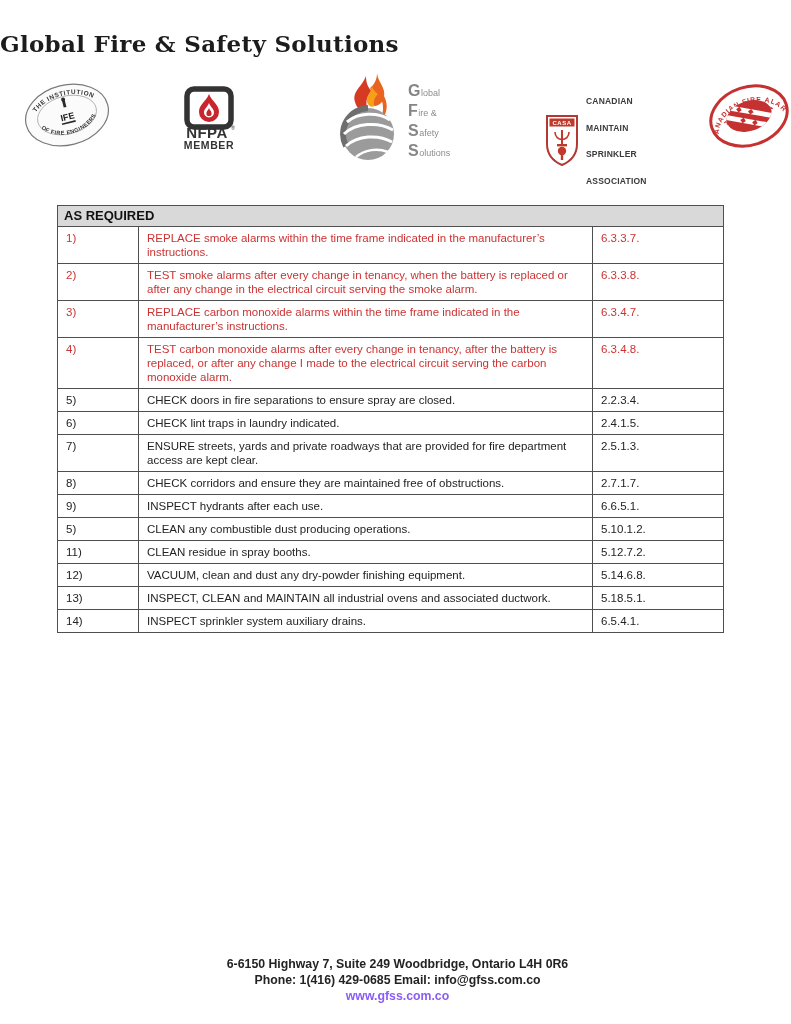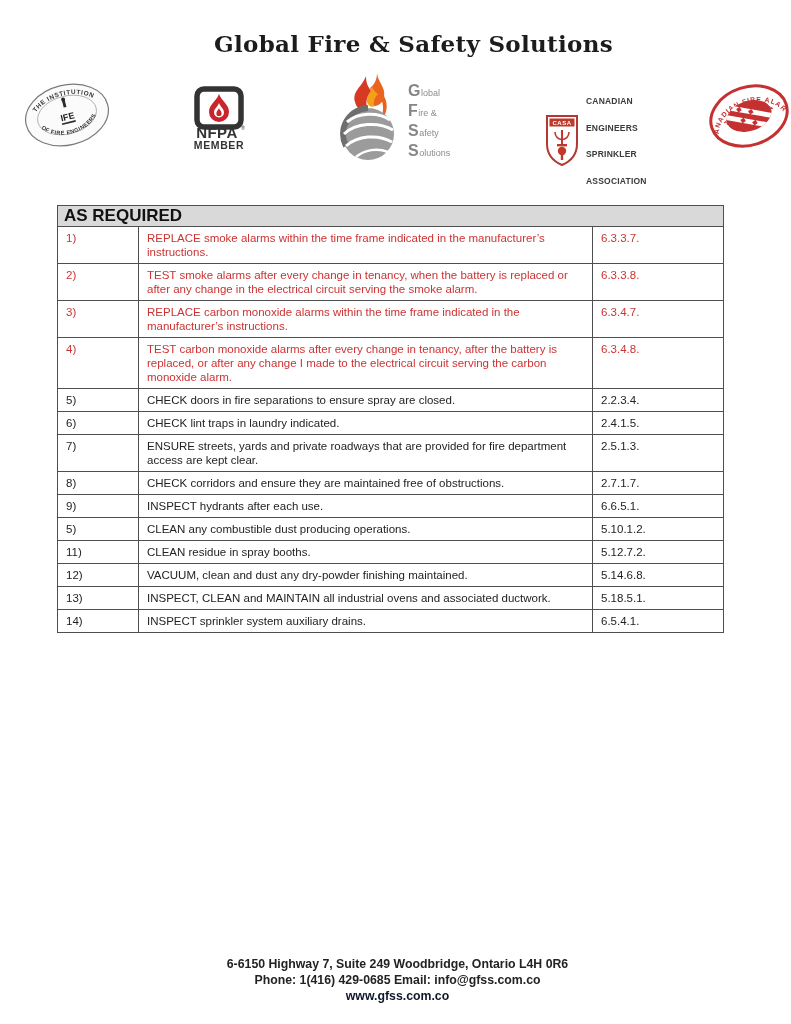--- a/index.html
+++ b/index.html
@@ -7,30 +7,29 @@
   .page {
     position:relative;
     width:791px; height:1024px;
     background:#ffffff;
     font-family:"Liberation Sans", sans-serif;
     overflow:hidden;
     margin:0 auto;
   }
   .doc-title {
     position:absolute; top:30px; left:0; right:0;
-    text-align:center;
+    text-align:left;
     font-family:"DejaVu Serif", serif;
     font-weight:bold; font-size:23px; color:#1c1c1c;
     letter-spacing:0.3px;
-    padding-left:36px;
   }
   
   .logo { position:absolute; }
   .logo-ife   { left:22px;  top:82px; }
-  .logo-nfpa  { left:176px; top:86px;margin-left:10px; }
+  .logo-nfpa  { left:176px; top:86px; }
   .logo-gfss  { left:338px; top:72px; display:flex; gap:4px; align-items:flex-start; }
   .logo-casa  { left:544px; top:96px; display:flex; gap:6px; align-items:center; }
   .logo-cfaa  { left:706px; top:78px; }
 
   .gfss-text { display:flex; flex-direction:column; padding-top:10px; }
   .gfss-line { color:#8d8d8d; font-size:9px; line-height:17px; display:flex; align-items:baseline; }
   .gfss-big  { font-size:16px; font-weight:bold; color:#868686; margin-right:0.5px; }
 
   .casa-text { display:flex; flex-direction:column;gap:16px; }
   .casa-line { font-size:8.5px; font-weight:bold; color:#3a3a3a; line-height:10.5px; letter-spacing:0.2px; }
@@ -42,33 +41,33 @@
     font-size:11.5px; line-height:14px; color:#232323;
   }
   table.doc-table td {
     border:1px solid #4f4f4f;
     padding:4px 8px;
     vertical-align:top;
     word-wrap:break-word;
   }
   tr.header-row td {
     background:#d9d9d9;
-    font-weight:bold; font-size:17px; color:#111;
+    font-weight:bold; font-size:13px; color:#111;
     padding:3px 6px;
   }
   tr.red td { color:#cc3333; }
 
   
   .footer {
     position:absolute; left:4px; right:0; top:956px;
     text-align:center;
     font-size:12.3px; font-weight:bold; color:#232323;
     line-height:16px;
   }
-  .footer .url { color:#0f172a; }
+  .footer .url { color:#8b5cf6; }
 </style>
 </head>
 <body>
 
 <div class="page">
 
   <div class="doc-title">Global Fire &amp; Safety Solutions</div>
 
   <div class="logo logo-ife">
     <svg width="90" height="66" viewBox="0 0 90 66">
@@ -146,21 +145,21 @@
       <g fill="#c0392b" stroke="#c0392b">
         <rect x="17" y="16" width="2" height="14" stroke="none"></rect>
         <path d="M11 18 C11 28 25 28 25 18" fill="none" stroke-width="1.6"></path>
         <rect x="13" y="30" width="10" height="2.4" stroke="none"></rect>
         <circle cx="18" cy="37" r="4.2" stroke="none"></circle>
         <rect x="16.8" y="41" width="2.4" height="5" stroke="none"></rect>
       </g>
     </svg>
     <div class="casa-text">
         <div class="casa-line">CANADIAN</div>
-        <div class="casa-line">ENGINEERS</div>
+        <div class="casa-line">MAINTAIN</div>
         <div class="casa-line">SPRINKLER</div>
         <div class="casa-line">ASSOCIATION</div>
       </div>
   </div>
 
   <div class="logo logo-cfaa">
     <svg width="86" height="76" viewBox="0 0 86 76">
       <g transform="rotate(-18 43 38)">
         <ellipse cx="43" cy="38" rx="39" ry="29" fill="#ffffff" stroke="#c53030" stroke-width="3"></ellipse>
         <defs>
@@ -252,21 +251,21 @@
             <td class="desc">CLEAN any combustible dust producing operations.</td>
             <td class="ref">5.10.1.2.</td>
           </tr>
           <tr>
             <td class="num">11)</td>
             <td class="desc">CLEAN residue in spray booths.</td>
             <td class="ref">5.12.7.2.</td>
           </tr>
           <tr>
             <td class="num">12)</td>
-            <td class="desc">VACUUM, clean and dust any dry-powder finishing maintained.</td>
+            <td class="desc">VACUUM, clean and dust any dry-powder finishing equipment.</td>
             <td class="ref">5.14.6.8.</td>
           </tr>
           <tr>
             <td class="num">13)</td>
             <td class="desc">INSPECT, CLEAN and MAINTAIN all industrial ovens and associated ductwork.</td>
             <td class="ref">5.18.5.1.</td>
           </tr>
           <tr>
             <td class="num">14)</td>
             <td class="desc">INSPECT sprinkler system auxiliary drains.</td>

